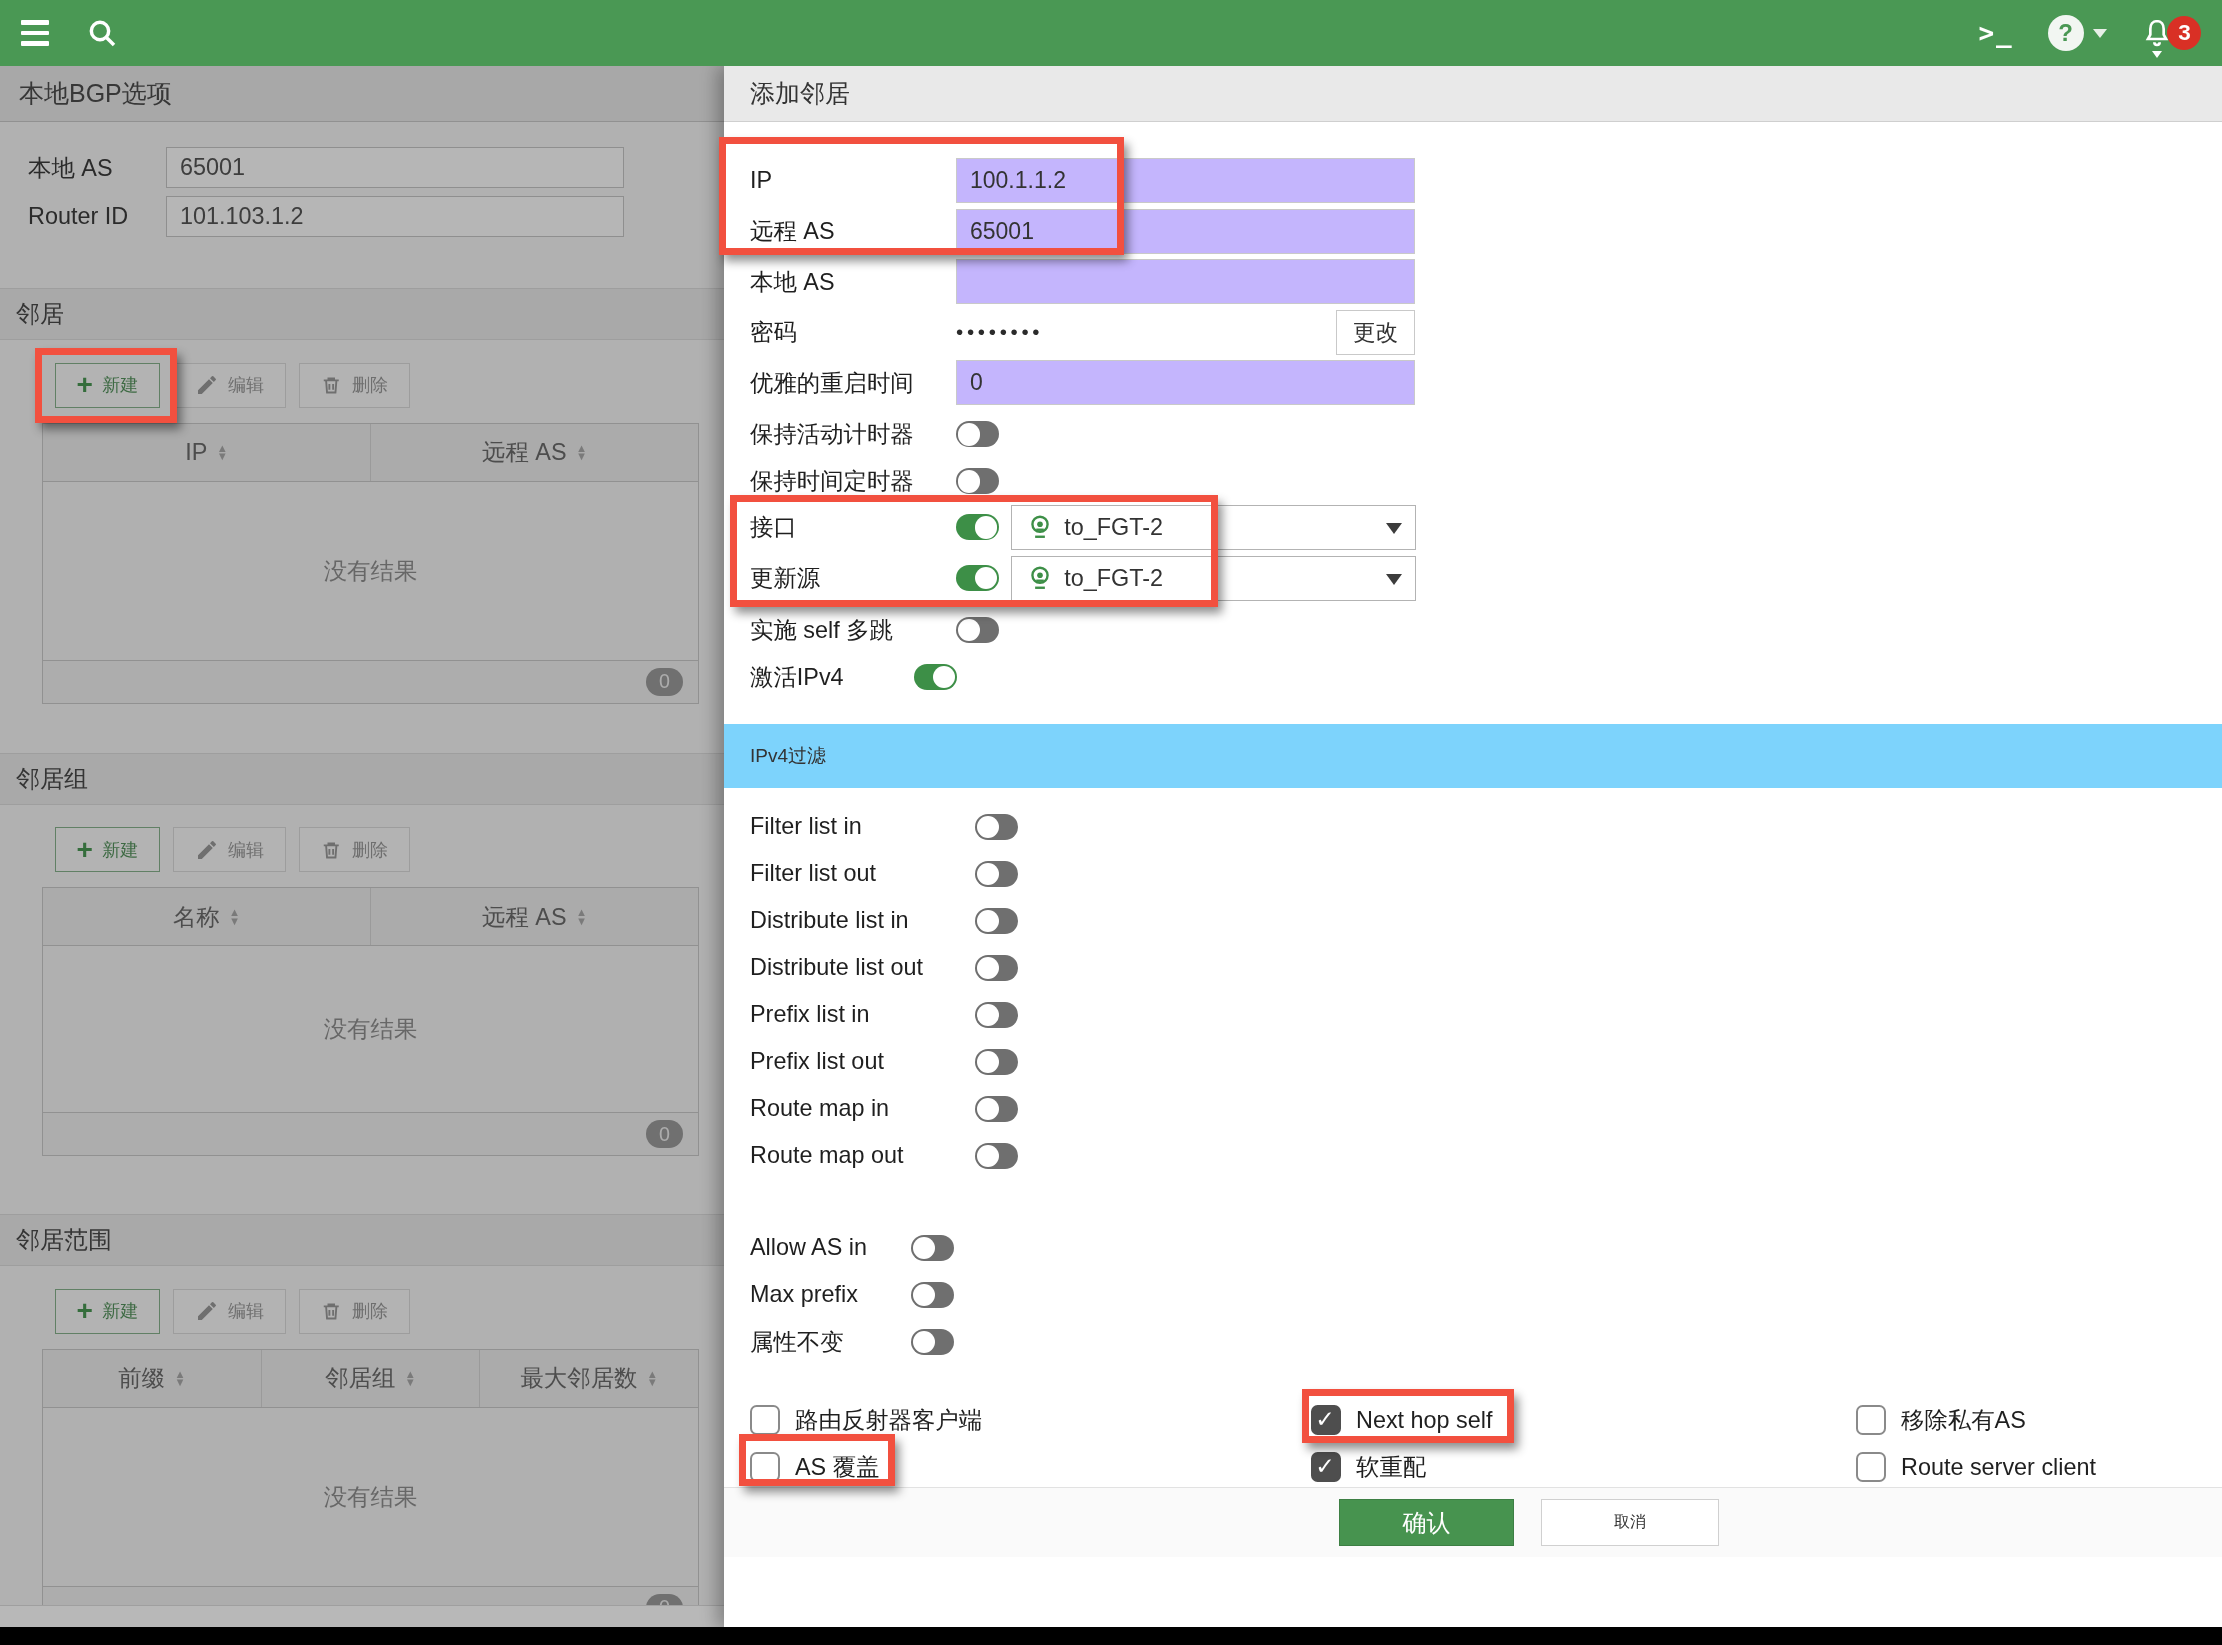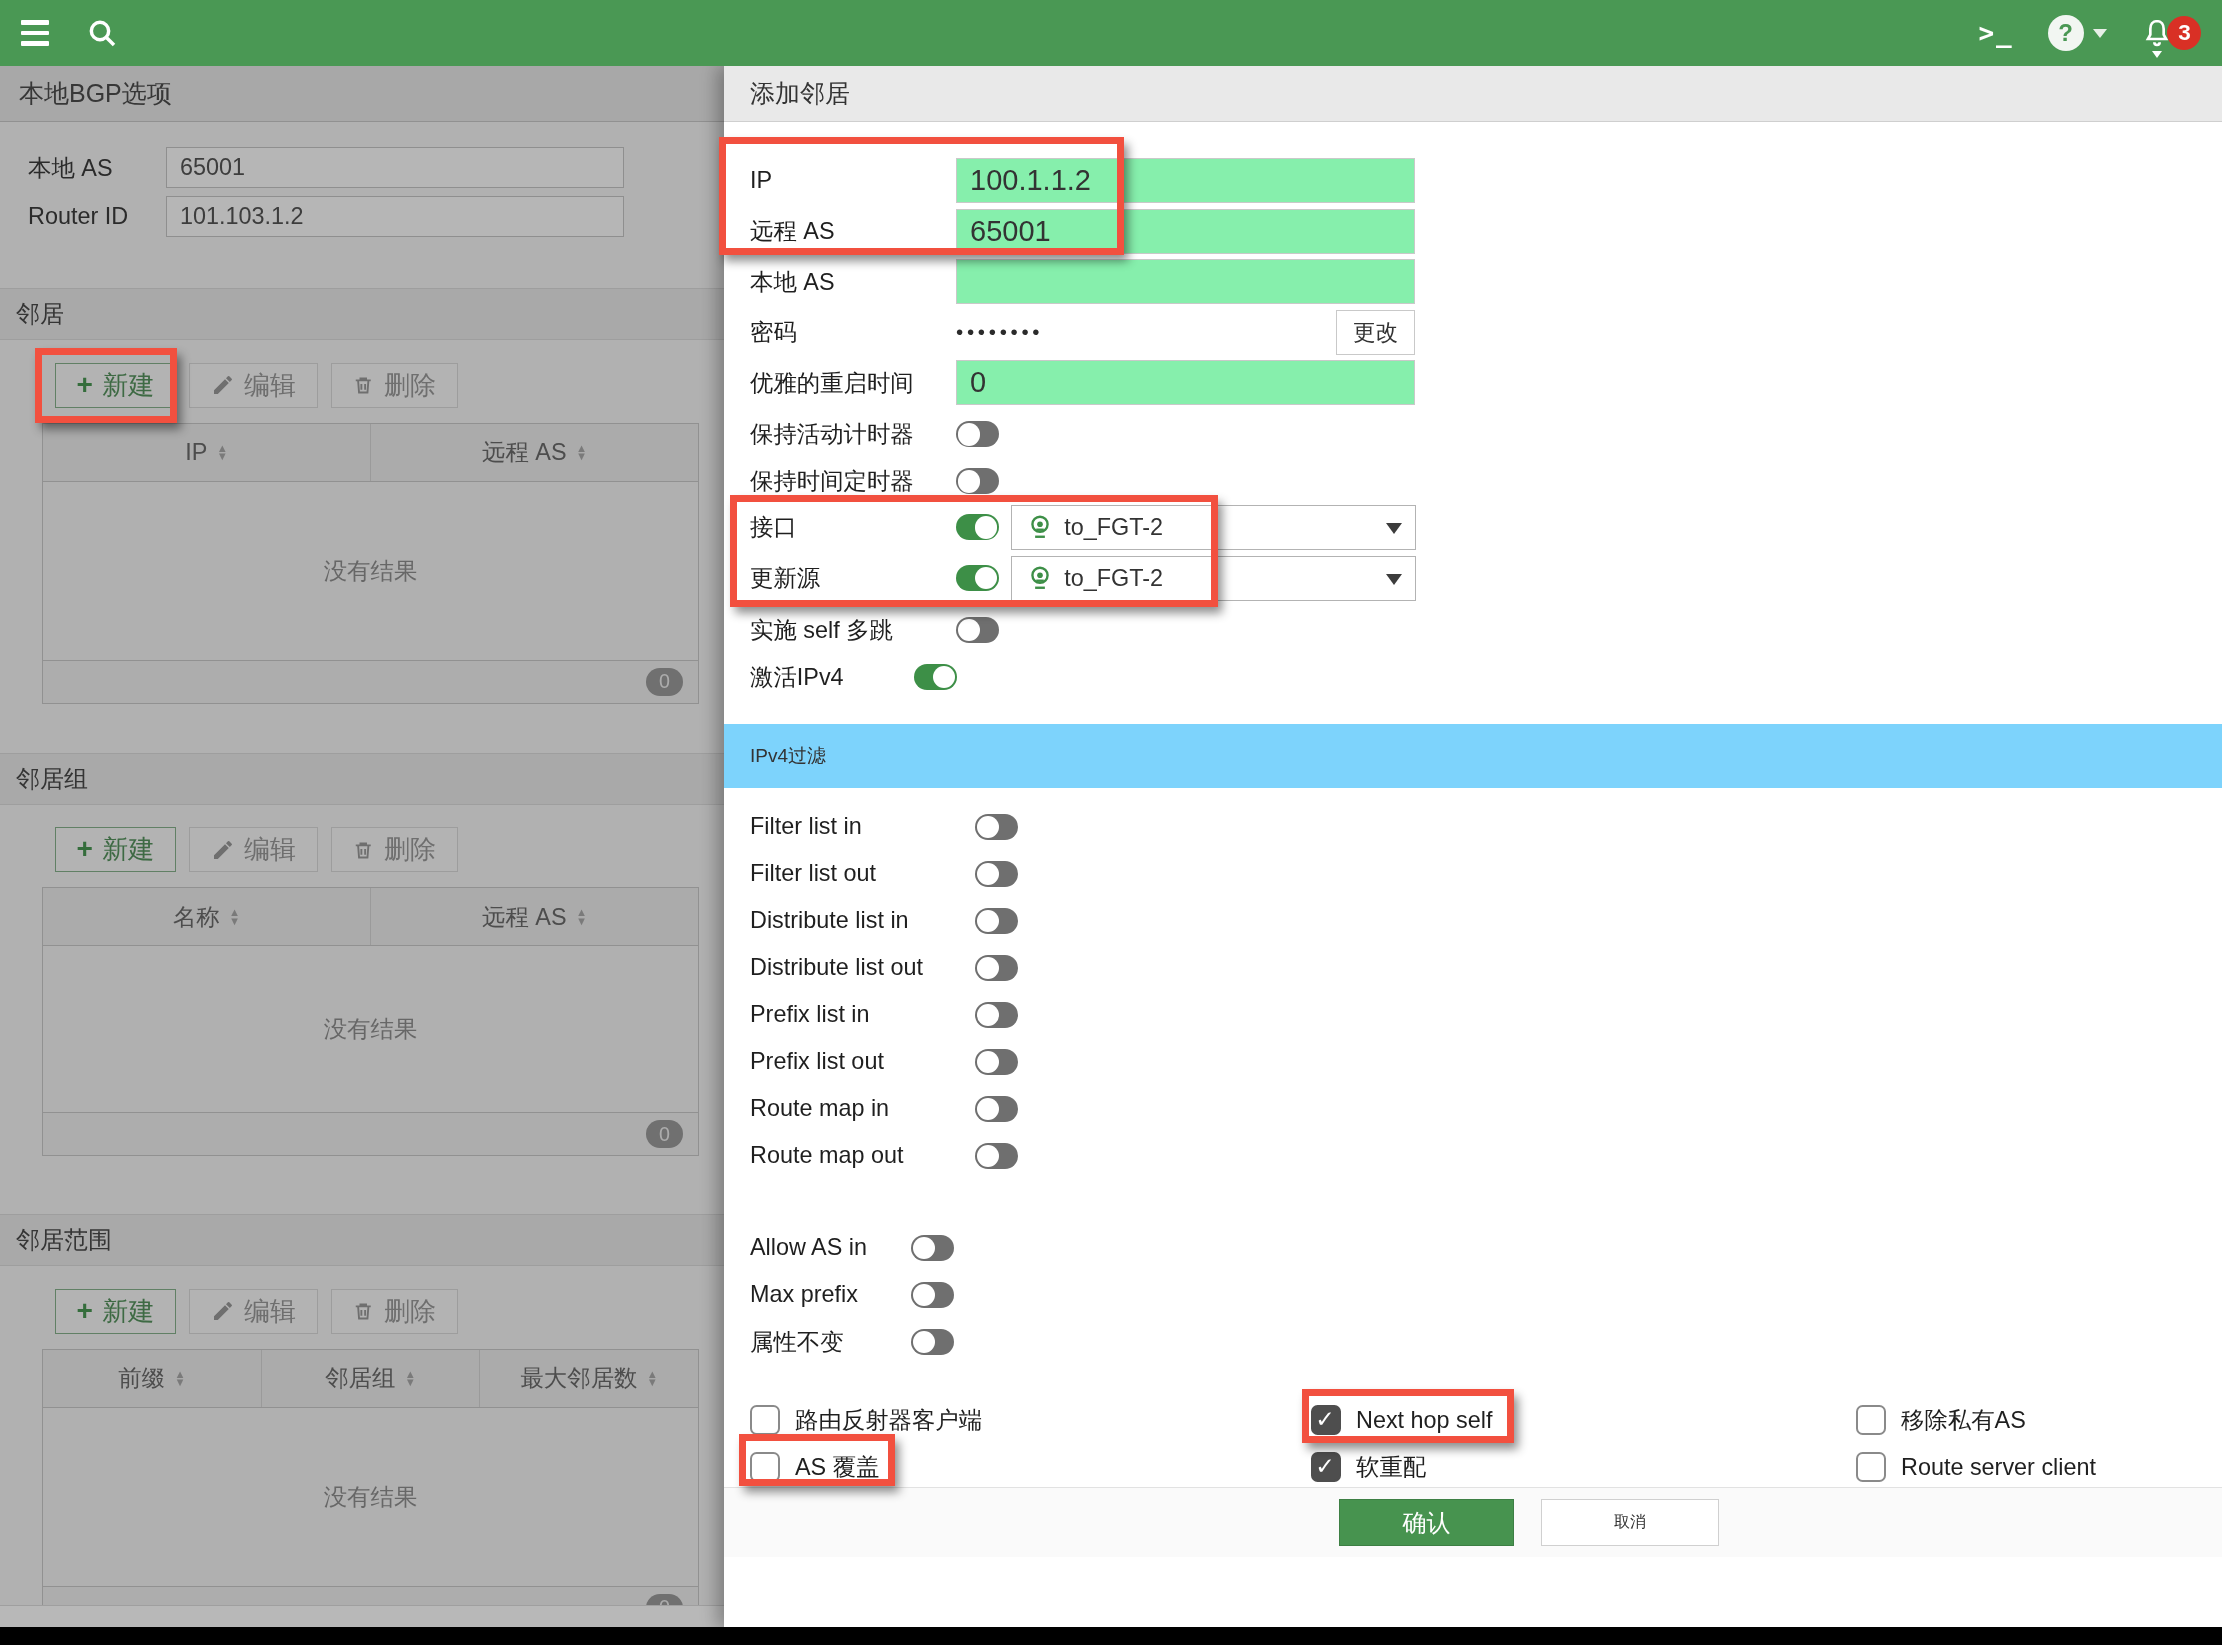--- a/index.html
+++ b/index.html
@@ -27,21 +27,21 @@
   .left-panel { position:absolute; left:0; top:66px; width:724px; height:1562px; background:#f5f5f5; overflow:hidden; }
   .panel-title { height:56px; background:#e9e9e9; border-bottom:0.9px solid #c9c9c9; display:flex; align-items:center; padding-left:19px; font-size:25px; color:#4d4d4d; }
   .lp-body { padding-top:23.4px; }
   .lp-form { padding-left:28px; }
   .lp-row { display:flex; align-items:center; margin-bottom:3.7px; height:45px; }
   .lp-row .lbl { width:138px; font-size:23.4px; color:#3c3c3c; }
   .lp-input { width:458px; height:41px; background:#fdfdfd; border:0.9px solid #c6c6c6; font-size:23.4px; color:#555; padding:0 13px; font-family:inherit; }
   .band { margin-top:49px; height:52px; background:#ebebeb; border-top:0.9px solid #dcdcdc; border-bottom:0.9px solid #dcdcdc; display:flex; align-items:center; padding-left:16px; font-size:24px; color:#4a4a4a; }
   .band.mt28 { margin-top:58px; }
   .toolbar { margin-top:22.5px; padding-left:55px; display:flex; }
-  .btn-tb { height:45px; padding:0 20.6px; background:#f9f9f9; border:0.9px solid #dadada; display:inline-flex; align-items:center; gap:9.4px; font-size:26px; color:#9a9a9a; margin-right:13px;justify-content:space-between; }
+  .btn-tb { height:45px; padding:0 20.6px; background:#f9f9f9; border:0.9px solid #dadada; display:inline-flex; align-items:center; gap:9.4px; font-size:18px; color:#9a9a9a; margin-right:13px;justify-content:space-between; }
   .btn-new { border:0.9px solid #87b28c; color:#57945f; }
   .plus-ic::before { content:"+"; font-weight:bold; font-size:28px; color:#4a9854; line-height:1; }
   .tbl-wrap { margin-top:15px; margin-left:42px; margin-right:25px; border:0.9px solid #c9c9c9; background:#f4f4f4; }
   .tbl-head { display:flex; height:58px; background:#ededed; border-bottom:0.9px solid #c9c9c9; }
   .tbl-col { flex:1; display:flex; align-items:center; justify-content:center; gap:9.4px; font-size:23.4px; color:#6b6b6b; border-right:0.9px solid #d6d6d6; }
   .tbl-col:last-child { border-right:none; }
   .sort { display:inline-flex; flex-direction:column; color:#aaa; font-size:11.2px; line-height:8.4px; }
   .sort::before { content:"▲"; }
   .sort::after { content:"▼"; }
   .tbl-body { height:178px; display:flex; align-items:center; justify-content:center; font-size:23.4px; color:#8f8f8f; }
@@ -50,21 +50,21 @@
   .badge0 { min-width:37px; height:28px; border-radius:14px; background:#9b9b9b; color:#efefef; font-size:19.7px; display:flex; align-items:center; justify-content:center; }
   .lp-bottom-strip { position:absolute; left:0; bottom:0; width:100%; height:23.4px; background:#fff; border-top:0.9px solid #ddd; }
   .lp-overlay { position:absolute; left:0; top:66px; width:724px; height:1562px; background:rgba(0,0,0,0.28); z-index:20; }
 
   
   .dialog { position:absolute; left:724px; top:66px; width:1498px; height:1562px; background:#fff; box-shadow:-7.5px 0 17px rgba(0,0,0,0.3); z-index:10; }
   .dlg-title { height:56px; background:#e9e9e9; border-bottom:0.9px solid #cfcfcf; display:flex; align-items:center; padding-left:26px; font-size:25px; color:#333; }
   .dlg-body { position:relative; padding:36px 0 0 26px; height:1435px; }
   .drow { display:flex; align-items:center; height:45px; margin-bottom:5.6px; }
   .drow .lbl { width:206px; font-size:23.4px; color:#1f1f1f; }
-  .din { width:459px; height:45px; border:0.9px solid #c9c9c9; background:#86efac; font-size:29px; color:#333; padding:0 13px; font-family:inherit; }
+  .din { width:459px; height:45px; border:0.9px solid #c9c9c9; background:#c4b5fd; font-size:23px; color:#333; padding:0 13px; font-family:inherit; }
   .trow { display:flex; align-items:center; height:47px; }
   .trow .lbl { width:206px; font-size:23.4px; color:#1f1f1f; }
   .pw-ctrl { width:459px; display:flex; align-items:center; justify-content:space-between; }
   .pw-dots { font-size:20.6px; color:#2b2b2b; letter-spacing:3.7px; }
   .btn-change { width:79px; height:45px; background:#fff; border:0.9px solid #c9c9c9; font-size:22.5px; color:#333; cursor:pointer; font-family:inherit; }
   .tog { width:43px; height:26px; border-radius:13px; background:#6f6f6f; position:relative; flex:none; cursor:pointer; }
   .tog::after { content:""; position:absolute; top:1.9px; left:1.9px; width:22.5px; height:22.5px; border-radius:50%; background:#fff; }
   .tog.on { background:#3d8f47; }
   .tog.on::after { left:auto; right:1.9px; }
   .dropdown { width:405px; height:45px; margin-left:12px; border:0.9px solid #b3b3b3; background:#fff; display:flex; align-items:center; gap:11.2px; padding:0 15px; position:relative; cursor:pointer; }

